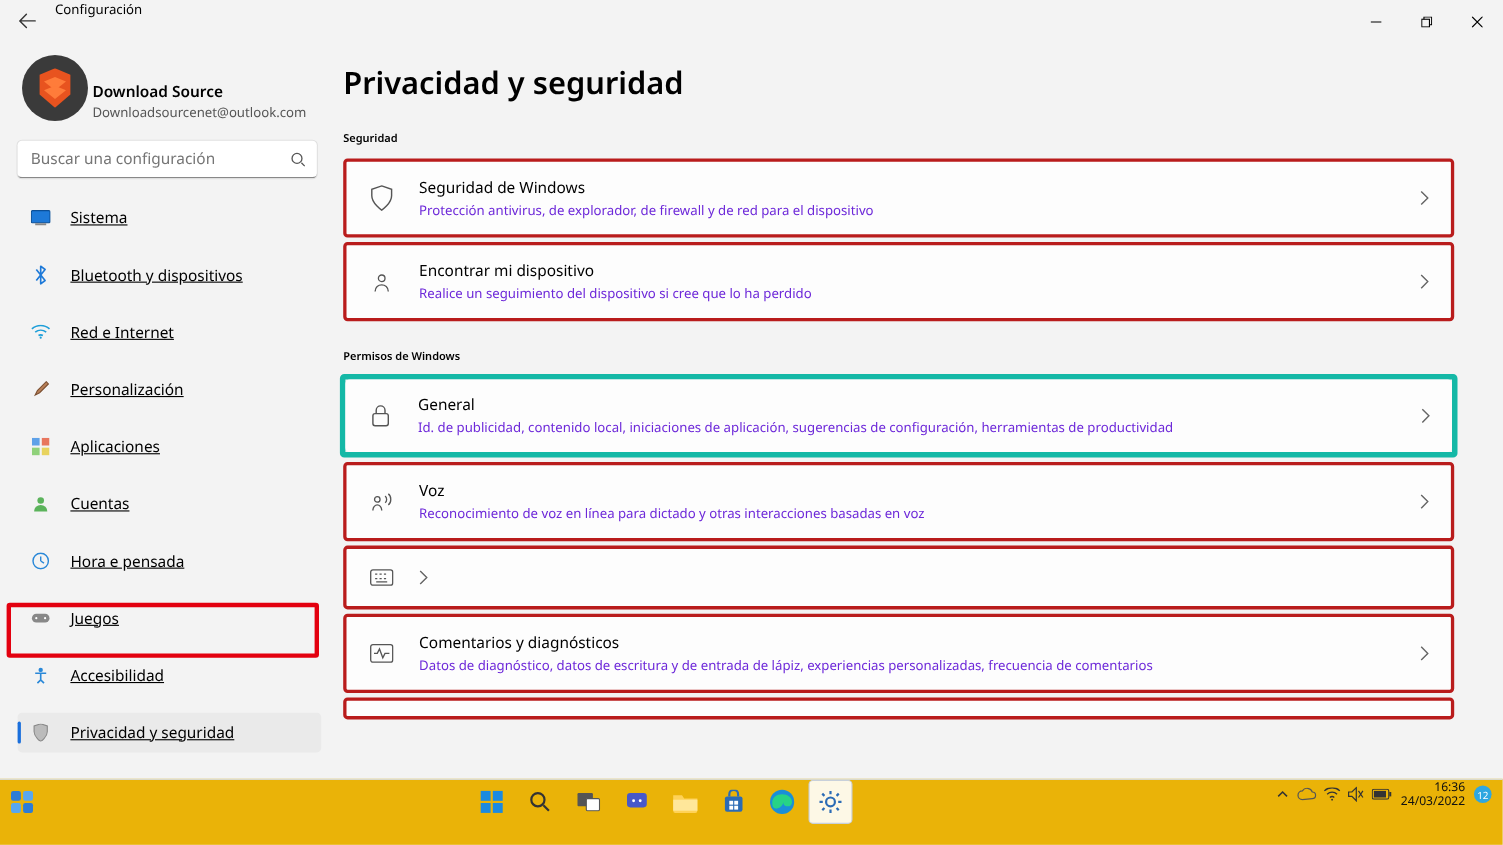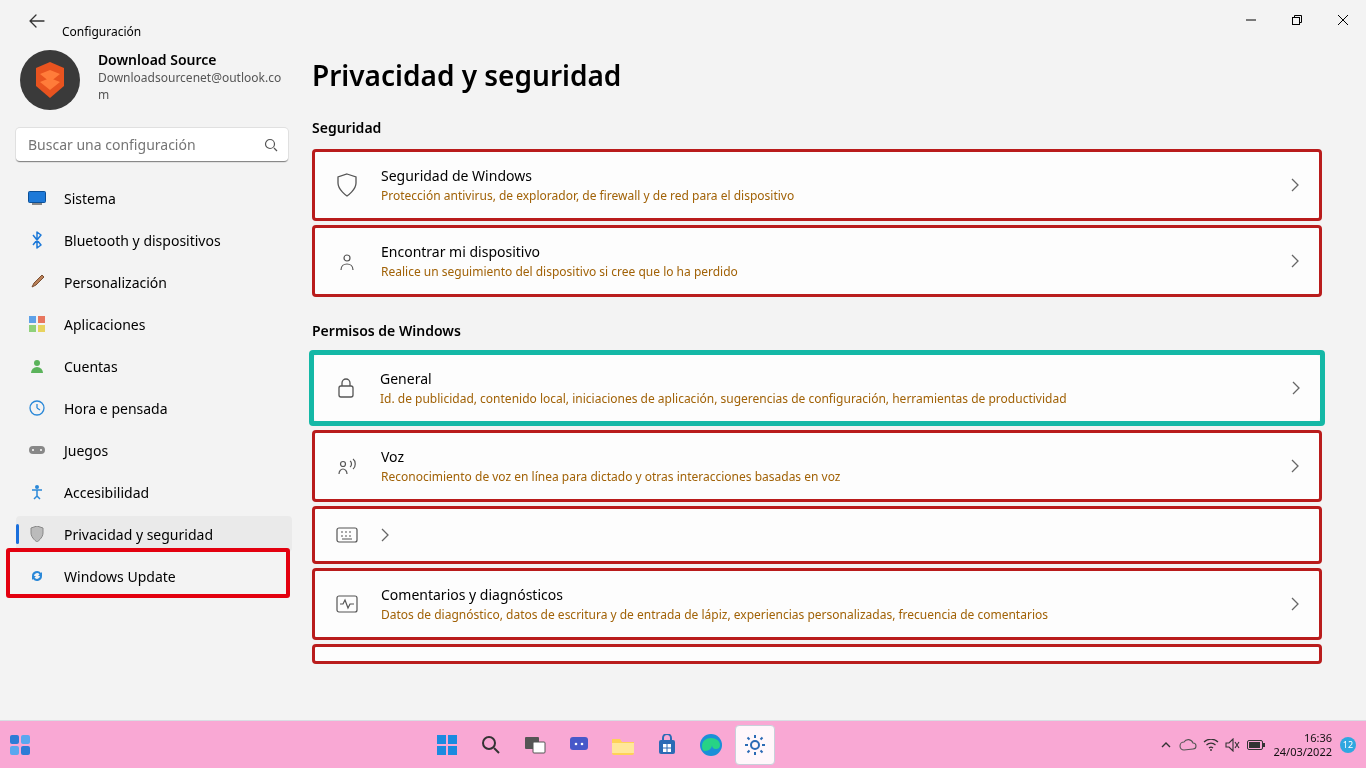--- a/index.html
+++ b/index.html
@@ -1,64 +1,64 @@
 <!DOCTYPE html>
 <html><head>
 <meta charset="utf-8">
 <style>
   * { box-sizing: border-box; margin: 0; padding: 0; font-family: "Segoe UI", system-ui, sans-serif; }
   html, body { width: 1366px; height: 768px; background: #f3f3f3; overflow: hidden; }
 
   
-  .titlebar { height: 40px; display: flex; align-items: flex-end; padding-left: 18px; }
+  .titlebar { height: 40px; display: flex; align-items: flex-start; padding-left: 6px; }
   .back-btn { width: 38px; height: 38px; display: flex; align-items: center; justify-content: center; border-radius: 4px; cursor: pointer; }
   .back-btn svg { width: 16px; height: 16px; }
   .app-title { font-size: 12px; margin-left: 6px; }
   .titlebar-spacer { flex: 1; }
   .win-ctrl { width: 46px; height: 40px; display: flex; align-items: center; justify-content: center; cursor: pointer; }
   .win-ctrl svg { width: 10px; height: 10px; }
 
   
   .body { display: flex; height: calc(768px - 40px - 48px); }
   .sidebar { width: 300px; padding: 0 8px 0 16px; }
-  .account { display: flex; align-items: flex-start; gap: 18px; padding: 10px 0 18px 4px; }
+  .account { display: flex; align-items: flex-end; gap: 4px; padding: 10px 0 18px 4px; }
   .avatar { width: 60px; height: 60px; border-radius: 50%; background: #3a3a3a; display:flex; align-items:center; justify-content:center; }
   .avatar svg { width: 36px; height: 36px; }
   .account-name { font-size: 14px; font-weight: 600; }
   .account-email { font-size: 12px; color: #555; word-break: break-all; }
 
   .searchbox { position: relative; margin: 0 4px 18px 0; }
   .searchbox input { width: 100%; height: 34px; border: none; border-bottom: 1px solid #888; border-radius: 4px; background: #fff; padding: 0 36px 0 12px; font-size: 14px; outline: none; box-shadow: 0 0 0 1px rgba(0,0,0,0.08); }
   .searchbox .search-icon { position: absolute; right: 10px; top: 50%; transform: translateY(-50%); }
 
-  .nav { display: flex; flex-direction: column; gap: 6px; }
+  .nav { display: flex; flex-direction: column; gap: 16px; text-decoration: underline; }
   .nav-item { display: flex; align-items: center; gap: 18px; height: 36px; padding: 0 12px; border-radius: 4px; cursor: pointer; font-size: 14px; position: relative; }
   .nav-item .nav-icon { width: 18px; height: 18px; display:flex; align-items:center; justify-content:center; }
   .nav-item.active { background: #eaeaea; }
   .nav-item.active::before { content: ""; position: absolute; left: 0; top: 8px; bottom: 8px; width: 3px; background: #1a6fdc; border-radius: 2px; }
 
   .red-highlight-sidebar { position:absolute; border: 4px solid #e3000f; border-radius: 3px; pointer-events:none; }
 
   
   .main { flex: 1; padding: 16px 44px 0 12px; overflow-y: auto; }
   .page-title { font-size: 28px; font-weight: 600; margin-bottom: 24px; }
-  .section-header { font-size: 14px; font-weight: 600; margin-bottom: 12px; }
+  .section-header { font-size: 10px; font-weight: 600; margin-bottom: 12px; }
   .card { background: #fdfdfd; border: 3px solid #b91c1c; border-radius: 4px; margin-bottom: 4px; display: flex; align-items: center; padding: 14px 20px; cursor: pointer; }
   .card .card-icon { width: 24px; height: 24px; margin-right: 22px; display:flex; align-items:center; justify-content:center; color:#555; }
   .card-body { flex: 1; }
   .card-title { font-size: 14px; }
-  .card-sub { font-size: 12px; color: #a16207; margin-top: 2px; }
+  .card-sub { font-size: 12px; color: #6d28d9; margin-top: 2px; }
   .card-chevron { color: #666; }
 
   .section-gap { height: 20px; }
 
   .red-highlight-card { border: 5px solid #14b8a6; border-radius: 4px; margin: -2px -3px 4px -3px; }
 
   
-  .taskbar { position: absolute; left:0; right:0; bottom:0; height: 48px; background: #f9a8d4; border-top: 1px solid #d8dde3; display:flex; align-items:center; }
+  .taskbar { position: absolute; left:0; right:0; bottom:0; height: 60px; background: #eab308; border-top: 1px solid #d8dde3; display:flex; align-items:flex-start; }
   .tb-left { width: 40px; display:flex; align-items:center; justify-content:center; }
   .tb-center { flex:1; display:flex; align-items:center; justify-content:center; gap:4px; }
   .tb-item { width: 40px; height: 40px; display:flex; align-items:center; justify-content:center; border-radius:4px; cursor:pointer; }
   .tb-item.active { background: rgba(255,255,255,0.9); border:1px solid #c8d0da; }
   .tb-right { display:flex; align-items:center; gap:8px; padding-right:10px; font-size:11px; color:#111; }
   .tb-right .tray-icons { display:flex; align-items:center; gap:6px; }
   .tb-right .clock { text-align:right; line-height:1.2; }
   .badge { width:16px; height:16px; background:#2fa7e0; border-radius:50%; color:#fff; font-size:9px; display:flex; align-items:center; justify-content:center; }
 
   svg { display:block; }
@@ -132,20 +132,29 @@
       <div class="nav-item">
         <span class="nav-icon">
             <svg width="14" height="18" viewBox="0 0 14 18">
               <path d="M3 4l8 10-4 3V1l4 3-8 10" stroke="#1d79d8" stroke-width="1.5" fill="none" stroke-linejoin="round"></path>
             </svg>
           </span>
         <span>Bluetooth y dispositivos</span>
       </div>
       <div class="nav-item">
         <span class="nav-icon">
+            <svg width="18" height="14" viewBox="0 0 18 14">
+              <path d="M1 4a12 12 0 0116 0M4 7a8 8 0 0110 0M7 10a4 4 0 014 0" stroke="#1d9ed8" stroke-width="1.5" fill="none"></path>
+              <circle cx="9" cy="12" r="1" fill="#1d9ed8"></circle>
+            </svg>
+          </span>
+        <span>Red e Internet</span>
+      </div>
+      <div class="nav-item">
+        <span class="nav-icon">
             <svg width="18" height="18" viewBox="0 0 18 18">
               <path d="M14 2l2 2-8 8-4 2 2-4z" fill="#b98058" stroke="#7a4e30"></path>
             </svg>
           </span>
         <span>Personalización</span>
       </div>
       <div class="nav-item">
         <span class="nav-icon">
             <svg width="16" height="16" viewBox="0 0 16 16">
               <rect x="0" y="0" width="7" height="7" fill="#5ea1e8"></rect>

